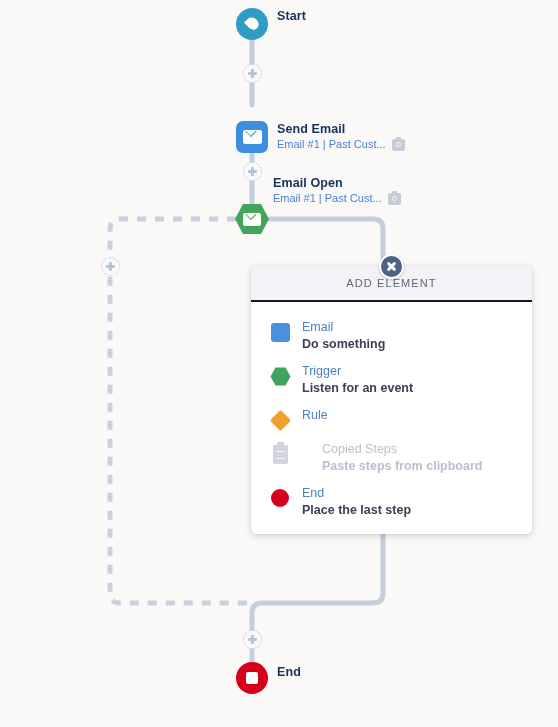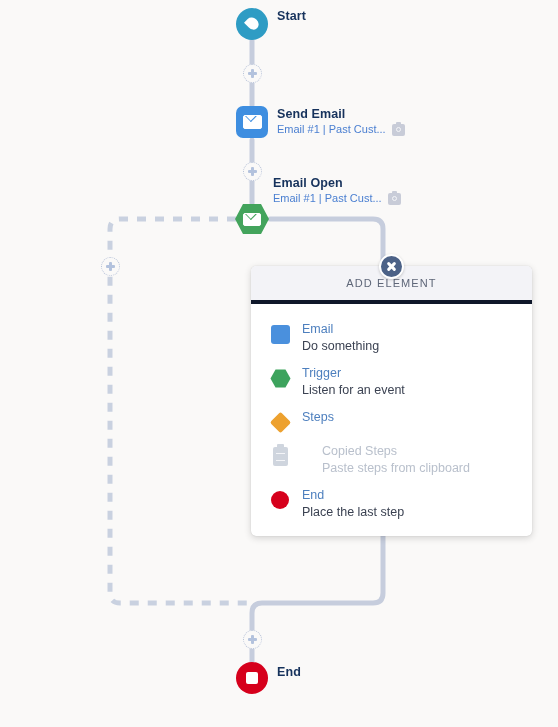--- a/index.html
+++ b/index.html
@@ -181,21 +181,21 @@
     width: 281px;
     background: #ffffff;
     border-radius: 5px;
     box-shadow: 0 2px 7px rgba(0,0,0,.16), 0 0 1px rgba(0,0,0,.2);
     overflow: hidden;
     z-index: 30;
   }
   #panel-header {
     height: 34px;
     background: #f3f3f7;
-    border-bottom: 4px solid #0f172a;
+    border-bottom: 2px solid #0f172a;
     display: flex;
     align-items: center;
     justify-content: center;
   }
   #panel-header .title {
     font-size: 11px;
     color: #5e6678;
     letter-spacing: 1.1px;
   }
   #panel-body {
@@ -220,20 +220,21 @@
   .mi-text { line-height: 16px; }
   .mi-title {
     font-size: 12.5px;
     color: #4d7fbe;
     line-height: 16px;
   }
   .mi-desc {
     font-size: 12.5px;
     color: #3b4252;
     line-height: 17px;
+    font-weight: bold;
   }
   .menu-item.disabled .mi-title { color: #b9c0cc; }
   .menu-item.disabled .mi-desc  { color: #b9c0cc; }
 
   .sw-square {
     width: 19px; height: 19px;
     background: #4a90dd;
     border-radius: 3px;
   }
   .sw-hex { width: 21px; height: 19px; }
@@ -315,21 +316,21 @@
 
   <div class="node" id="node-start" style="left:236px; top:8px;">
     <div class="node-shape shape-start">
       <div class="droplet"></div>
     </div>
     <div class="node-labels">
       <div class="node-title">Start</div>
     </div>
   </div>
 
-  <div class="node" id="node-send-email" style="left:236px; top:106px;">
+  <div class="node" id="node-send-email" style="left:236px; top:121px;">
     <div class="node-shape shape-action">
       <div class="envelope on-blue"></div>
     </div>
     <div class="node-labels">
       <div class="node-title">Send Email</div>
       <div class="node-sub">
         <span>Email #1 | Past Cust...</span>
         <span class="badge-camera"></span>
       </div>
     </div>
@@ -406,21 +407,21 @@
           <span class="mi-title">Trigger</span><br>
           <span class="mi-desc">Listen for an event</span>
         </span>
       </div>
 
       <div class="menu-item">
         <span class="mi-icon">
           <span class="sw-diamond"></span>
         </span>
         <span class="mi-text">
-          <span class="mi-title">Steps</span><br>
+          <span class="mi-title">Rule</span><br>
         </span>
       </div>
 
       <div class="menu-item disabled">
         <span class="mi-icon">
           <span class="sw-clip"></span>
         </span>
         <span class="mi-text">
           <span class="mi-title">Copied Steps</span><br>
           <span class="mi-desc">Paste steps from clipboard</span>

